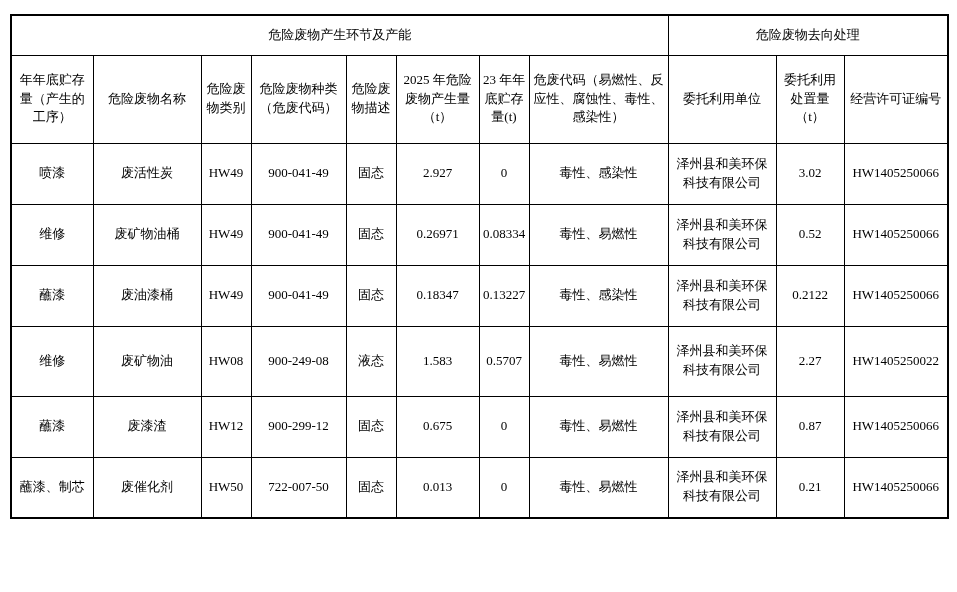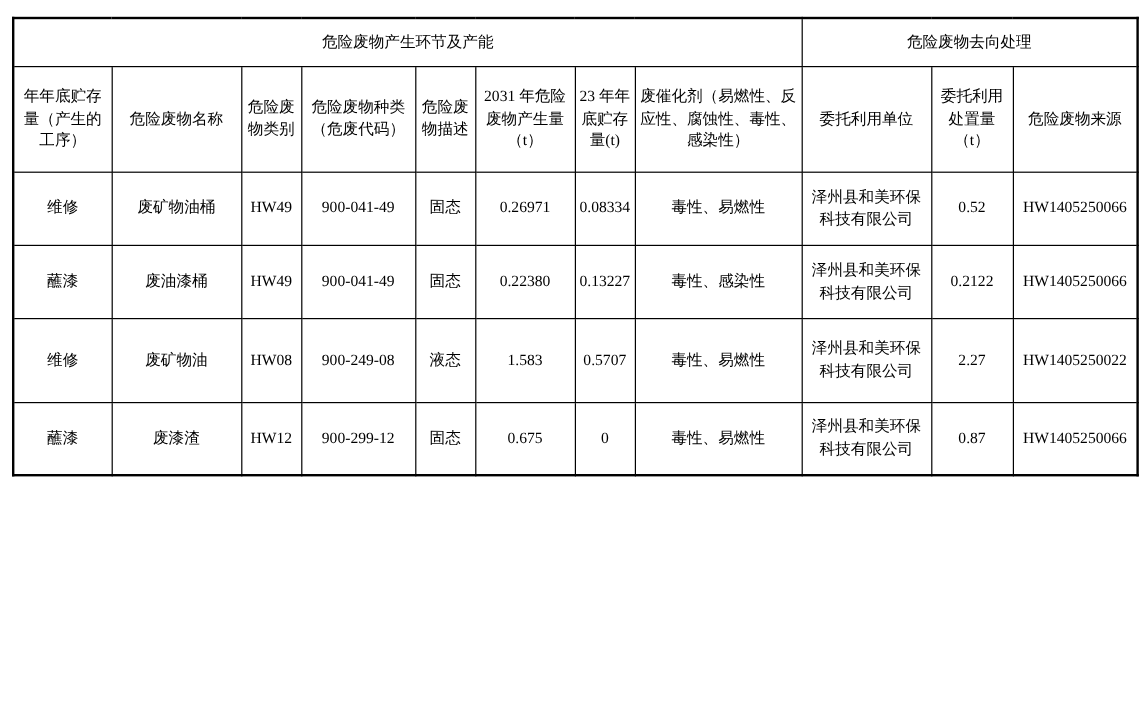--- a/index.html
+++ b/index.html
@@ -63,49 +63,62 @@
     <tr class="span-row">
       <th colspan="8">危险废物产生环节及产能</th>
       <th colspan="3">危险废物去向处理</th>
     </tr>
     <tr class="col-row">
       <th>年年底贮存量（产生的工序）</th>
       <th>危险废物名称</th>
       <th>危险废物类别</th>
       <th>危险废物种类（危废代码）</th>
       <th>危险废物描述</th>
-      <th>2031 年危险废物产生量（t）</th>
+      <th>2025 年危险废物产生量（t）</th>
       <th class="col-storage">23 年年底贮存量(t)</th>
-      <th>废催化剂（易燃性、反应性、腐蚀性、毒性、感染性）</th>
+      <th>危废代码（易燃性、反应性、腐蚀性、毒性、感染性）</th>
       <th>委托利用单位</th>
       <th>委托利用处置量（t）</th>
-      <th>危险废物来源</th>
+      <th>经营许可证编号</th>
     </tr>
   </thead>
   <tbody>
+      <tr>
+        <td>喷漆</td>
+        <td>废活性炭</td>
+        <td>HW49</td>
+        <td>900-041-49</td>
+        <td>固态</td>
+        <td>2.927</td>
+        <td>0</td>
+        <td>毒性、感染性</td>
+        <td>泽州县和美环保科技有限公司</td>
+        <td>3.02</td>
+        <td>HW1405250066</td>
+      </tr>
       <tr>
         <td>维修</td>
         <td>废矿物油桶</td>
         <td>HW49</td>
         <td>900-041-49</td>
         <td>固态</td>
         <td>0.26971</td>
         <td>0.08334</td>
         <td>毒性、易燃性</td>
         <td>泽州县和美环保科技有限公司</td>
         <td>0.52</td>
         <td>HW1405250066</td>
       </tr>
       <tr>
         <td>蘸漆</td>
         <td>废油漆桶</td>
         <td>HW49</td>
         <td>900-041-49</td>
         <td>固态</td>
-        <td>0.22380</td>
+        <td>0.18347</td>
         <td>0.13227</td>
         <td>毒性、感染性</td>
         <td>泽州县和美环保科技有限公司</td>
         <td>0.2122</td>
         <td>HW1405250066</td>
       </tr>
       <tr class="tall">
         <td>维修</td>
         <td>废矿物油</td>
         <td>HW08</td>
@@ -124,14 +137,27 @@
         <td>HW12</td>
         <td>900-299-12</td>
         <td>固态</td>
         <td>0.675</td>
         <td>0</td>
         <td>毒性、易燃性</td>
         <td>泽州县和美环保科技有限公司</td>
         <td>0.87</td>
         <td>HW1405250066</td>
       </tr>
+      <tr>
+        <td>蘸漆、制芯</td>
+        <td>废催化剂</td>
+        <td>HW50</td>
+        <td>722-007-50</td>
+        <td>固态</td>
+        <td>0.013</td>
+        <td>0</td>
+        <td>毒性、易燃性</td>
+        <td>泽州县和美环保科技有限公司</td>
+        <td>0.21</td>
+        <td>HW1405250066</td>
+      </tr>
     </tbody>
 </table>
 
 </body></html>

